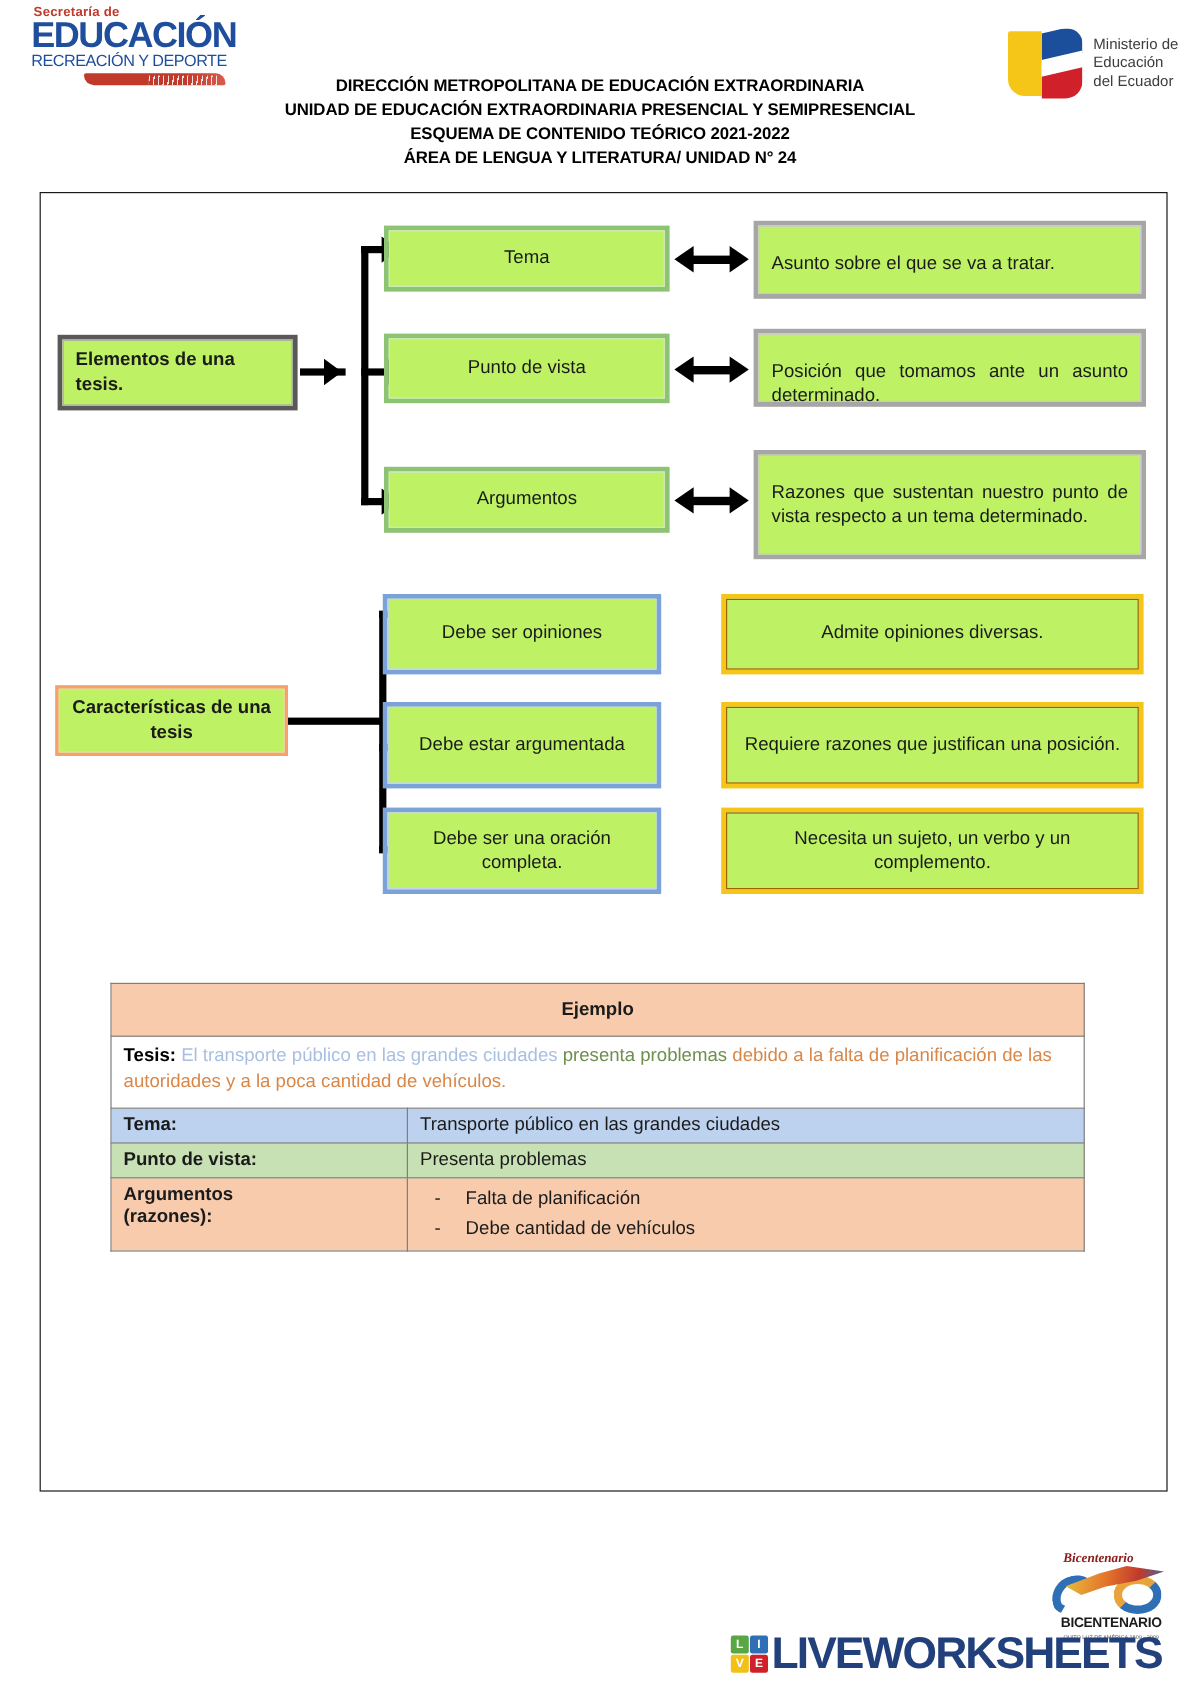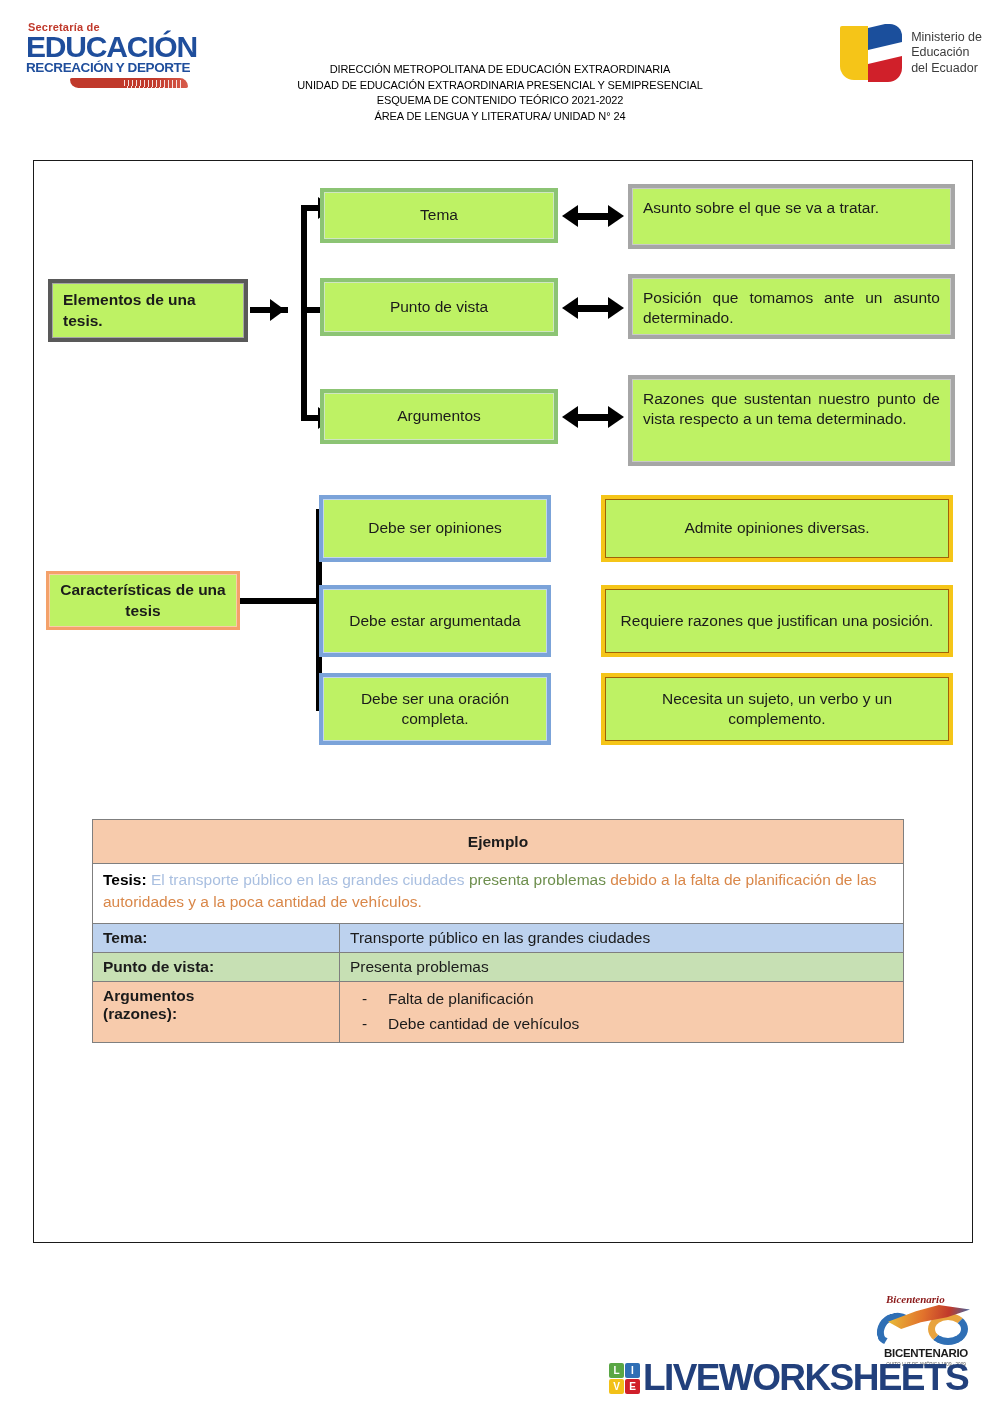--- a/index.html
+++ b/index.html
@@ -9,35 +9,35 @@
     background: #ffffff;
     font-family: "Liberation Sans", sans-serif;
     overflow: hidden;
   }
   .page { position: relative; width: 1000px; height: 1413px; }
 
   
   .header { position: relative; height: 160px; }
 
   .logo-left {
-    position: absolute; left: 26px; top: 22px;
+    position: absolute; left: 26px; top: 5px;
     width: 165px; height: 66px;
     display: flex; flex-direction: column; align-items: flex-start;
     line-height: 1;
   }
   .logo-left .l1 {
     font-size: 11px; font-weight: bold; color: #c0392b;
     letter-spacing: .2px; padding-left: 2px;
   }
   .logo-left .l2 {
     font-size: 30px; font-weight: bold; color: #1f4e9c;
     letter-spacing: -1.2px; margin-top: -1px;
   }
   .logo-left .l3 {
-    font-size: 13.5px; font-weight: bold; color: #1f4e9c;
+    font-size: 13.5px; font-weight: normal; color: #1f4e9c;
     letter-spacing: -0.4px; margin-top: -1px;
   }
   .logo-left .swoosh {
     margin-top: 3px; margin-left: 44px;
     width: 118px; height: 13px;
     background: linear-gradient(100deg, #c0392b 0%, #c0392b 70%, #d85c4c 100%);
     border-radius: 2px 10px 2px 10px;
     position: relative;
   }
   .logo-left .swoosh::after {
@@ -67,21 +67,21 @@
   .ec-flag .s1 { top: 0;  height: 24px; background: #1b4f9c; transform: skewY(-13deg); }
   .ec-flag .s2 { top: 22px; height: 18px; background: #ffffff; transform: skewY(-13deg); }
   .ec-flag .s3 { top: 36px; height: 26px; background: #d0202a; transform: skewY(-13deg); }
   .ec-text { font-size: 12.5px; line-height: 1.22; color: #3c3c3c; }
 
   .header-titles {
     position: absolute; left: 0; right: 0; top: 62px;
     text-align: center; color: #000;
   }
   .header-titles div {
-    font-size: 11px; font-weight: normal; line-height: 1.42;
+    font-size: 14px; font-weight: bold; line-height: 1.42;
     letter-spacing: -0.1px;
   }
 
   
   .frame {
     position: absolute; left: 33px; top: 160px;
     width: 940px; height: 1083px;
     border: 1.3px solid #1a1a1a;
     background: #fff;
   }
@@ -112,21 +112,21 @@
   .bx-orange { border: 3px solid #f4a16a; background: #f4a16a; }
   .bx-orange .inner { border: 1px solid #f9cdaa; }
   
   .bx-blue   { border: 4px solid #7ba3d9; background: #7ba3d9; }
   .bx-blue .inner { border: 1px solid #c3d6ee; }
   
   .bx-yellow { border: 4px solid #f5c518; background: #f5c518; }
   .bx-yellow .inner { border: 1px solid #a16207; }
 
   .bold-node .inner { font-weight: bold; }
-  .justify-text .inner { text-align: justify; display: block; padding-top: 9px; }
+  .justify-text .inner { text-align: justify; display: block; padding-top: 21px; }
   .left-text .inner { justify-content: flex-start; text-align: left; }
 
   
   .conn { position: absolute; background: #000; }
   .vline { width: 6px; }
   .hline { height: 6px; }
   .arrowhead {
     position: absolute; width: 0; height: 0;
     border-top: 11px solid transparent;
     border-bottom: 11px solid transparent;

